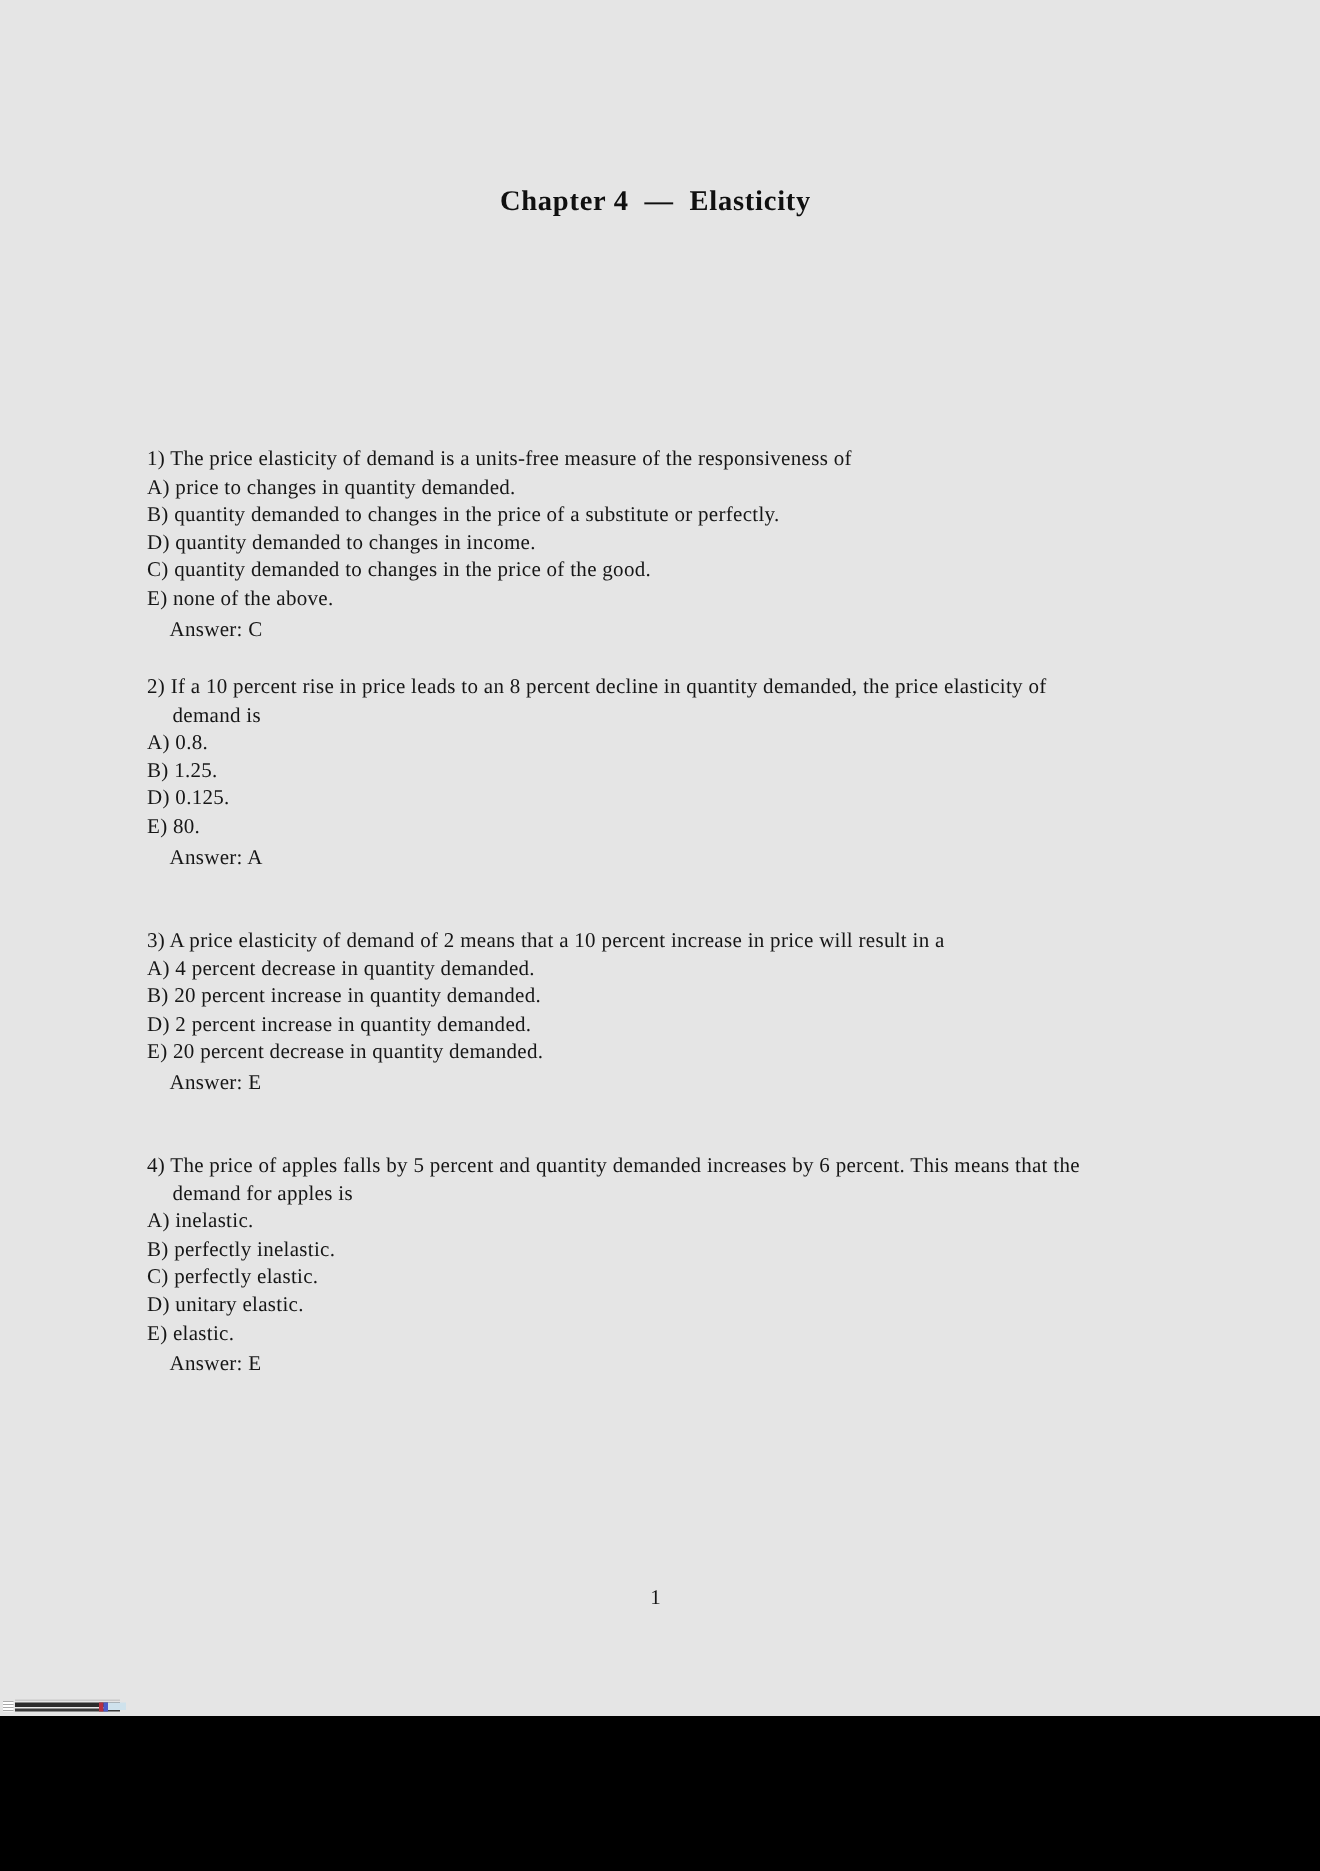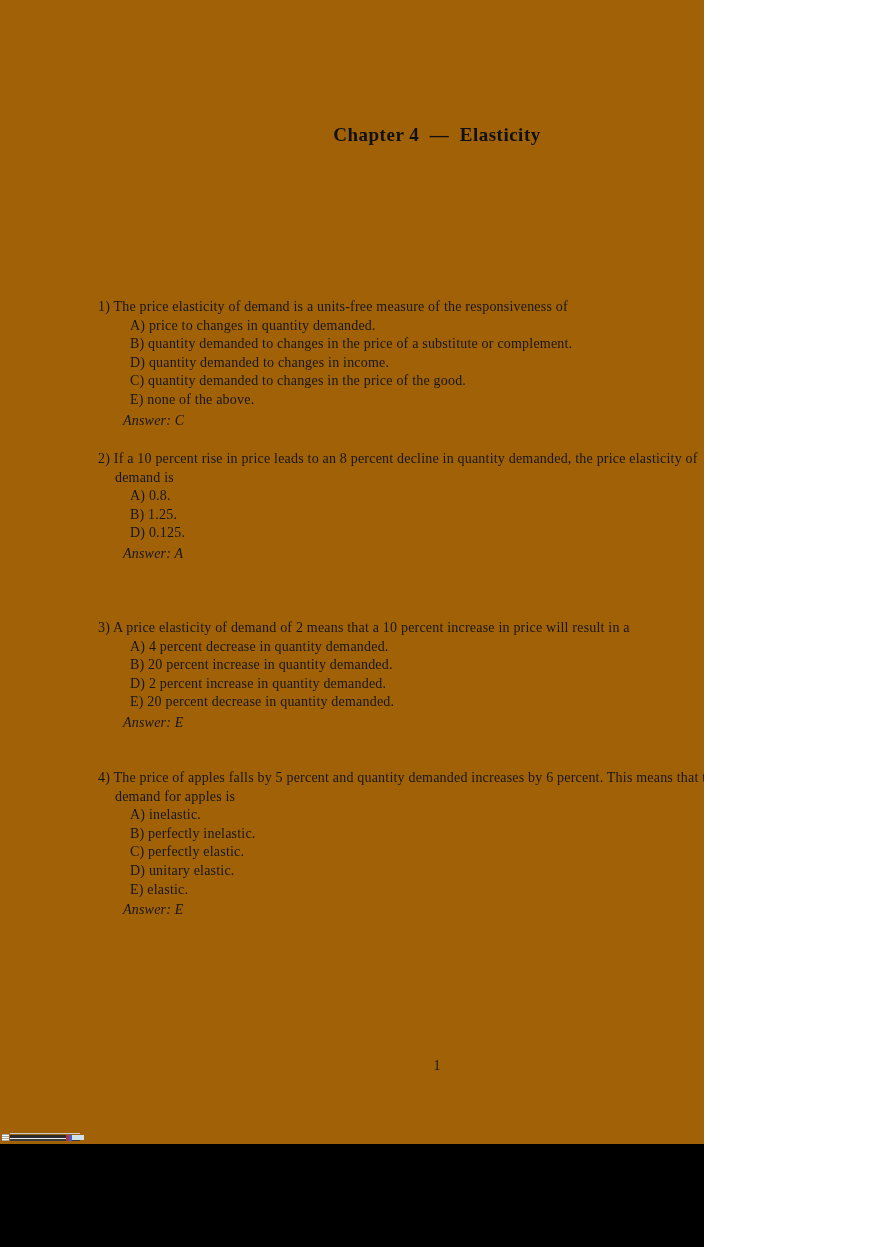--- a/index.html
+++ b/index.html
@@ -1,36 +1,36 @@
 <!DOCTYPE html>
 <html><head>
 <meta charset="utf-8">
 <style>
   html,body{margin:0;padding:0;background:#fff;}
   .page{
-    position:relative;width:704px;height:1247px;background:#a16207;
+    position:relative;width:880px;height:1247px;background:#e5e5e5;
     font-family:"Liberation Serif", serif;color:#161616;overflow:hidden;
   }
   .doc-title{
     position:absolute;top:124px;left:0;width:874px;text-align:center;
     font-size:19px;font-weight:bold;letter-spacing:.5px;color:#101010;
     white-space:pre-wrap;
   }
   .instructions{
     position:absolute;top:267px;left:50px;width:800px;
     font-size:14px;letter-spacing:.2px;white-space:pre-wrap;
   }
   .question{
     position:absolute;left:98px;width:697px;
     font-size:14px;line-height:18.6px;letter-spacing:.2px;
   }
   .q1{top:298px}.q2{top:450px}.q3{top:619px}.q4{top:769px}
   .q-text{padding-left:17px;text-indent:-17px;white-space:pre-wrap;}
-  .option{margin-left:32px;}
-  .answer-line{margin-left:25px;margin-top:2px;font-style:italic;}
+  .option{}
+  .answer-line{margin-left:15px;margin-top:2px;}
   .page-number{
     position:absolute;top:1058px;left:0;width:874px;text-align:center;
     font-size:14px;
   }
   .letterbox-bottom{
     position:absolute;left:0;top:1144px;width:880px;height:103px;background:#000;
   }
   .artifact{position:absolute;left:2px;top:1132px;width:84px;height:12px;}
   .artifact .squiggle{
     position:absolute;left:0;top:2px;width:7px;height:7px;
@@ -48,33 +48,34 @@
 <body>
 
 <div class="page">
 
   <div class="doc-title">Chapter 4  —  Elasticity</div>
 
 
   <div class="question q1">
     <div class="q-text"><span>1)</span> <span>The price elasticity of demand is a units-free measure of the responsiveness of</span></div>
     <div class="option"><span>A)</span> <span>price to changes in quantity demanded.</span></div>
-    <div class="option"><span>B)</span> <span>quantity demanded to changes in the price of a substitute or complement.</span></div>
+    <div class="option"><span>B)</span> <span>quantity demanded to changes in the price of a substitute or perfectly.</span></div>
     <div class="option"><span>D)</span> <span>quantity demanded to changes in income.</span></div>
     <div class="option"><span>C)</span> <span>quantity demanded to changes in the price of the good.</span></div>
     <div class="option"><span>E)</span> <span>none of the above.</span></div>
     <div class="answer-line"><span>Answer:</span> <span>C</span></div>
   </div>
 
   <div class="question q2">
     <div class="q-text"><span>2)</span> <span>If a 10 percent rise in price leads to an 8 percent decline in quantity demanded, the price elasticity of
 demand is</span></div>
     <div class="option"><span>A)</span> <span>0.8.</span></div>
     <div class="option"><span>B)</span> <span>1.25.</span></div>
     <div class="option"><span>D)</span> <span>0.125.</span></div>
+    <div class="option"><span>E)</span> <span>80.</span></div>
     <div class="answer-line"><span>Answer:</span> <span>A</span></div>
   </div>
 
   <div class="question q3">
     <div class="q-text"><span>3)</span> <span>A price elasticity of demand of 2 means that a 10 percent increase in price will result in a</span></div>
     <div class="option"><span>A)</span> <span>4 percent decrease in quantity demanded.</span></div>
     <div class="option"><span>B)</span> <span>20 percent increase in quantity demanded.</span></div>
     <div class="option"><span>D)</span> <span>2 percent increase in quantity demanded.</span></div>
     <div class="option"><span>E)</span> <span>20 percent decrease in quantity demanded.</span></div>
     <div class="answer-line"><span>Answer:</span> <span>E</span></div>

